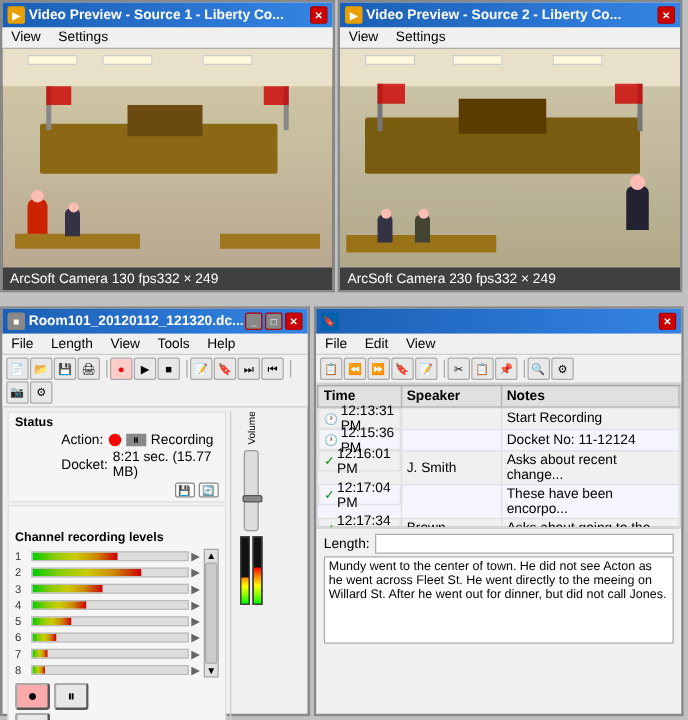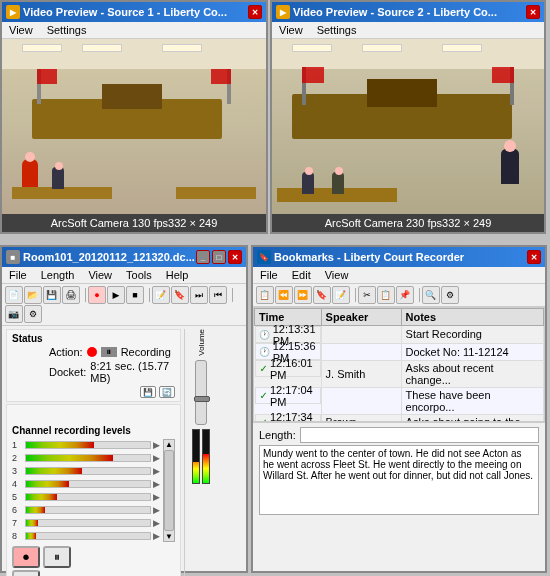--- a/index.html
+++ b/index.html
@@ -93,21 +93,21 @@
       width: 40px; height: 8px;
       background: #fff8dc;
       border: 1px solid #ccc;
     }
 
     .video-status-bar {
       background: #404040;
       color: white;
       padding: 1px 6px;
       display: flex;
-      justify-content: center;
+      justify-content: flex-start;
       font-size: 10px;
       height: 18px;
       align-items: center;
     }
 
     
     #recording { left: 0; top: 245px; width: 248px; height: 328px; }
 
     .toolbar {
       background: #f0f0f0;
@@ -576,21 +576,20 @@
         </div>
       </div>
     </div>
   </div>
 </div>
 
 <div id="bookmarks" class="window">
   <div class="title-bar">
     <div class="title-bar-left">
       <div class="title-icon" style="background:#0060aa;">🔖</div>
-      <span>Bookmarks - Liberty Court Recorder</span>
     </div>
     <div class="close-btn">✕</div>
   </div>
   <div class="bm-menu-bar">
     <span class="menu-item">File</span>
     <span class="menu-item">Edit</span>
     <span class="menu-item">View</span>
   </div>
 
   <div class="bm-toolbar">

